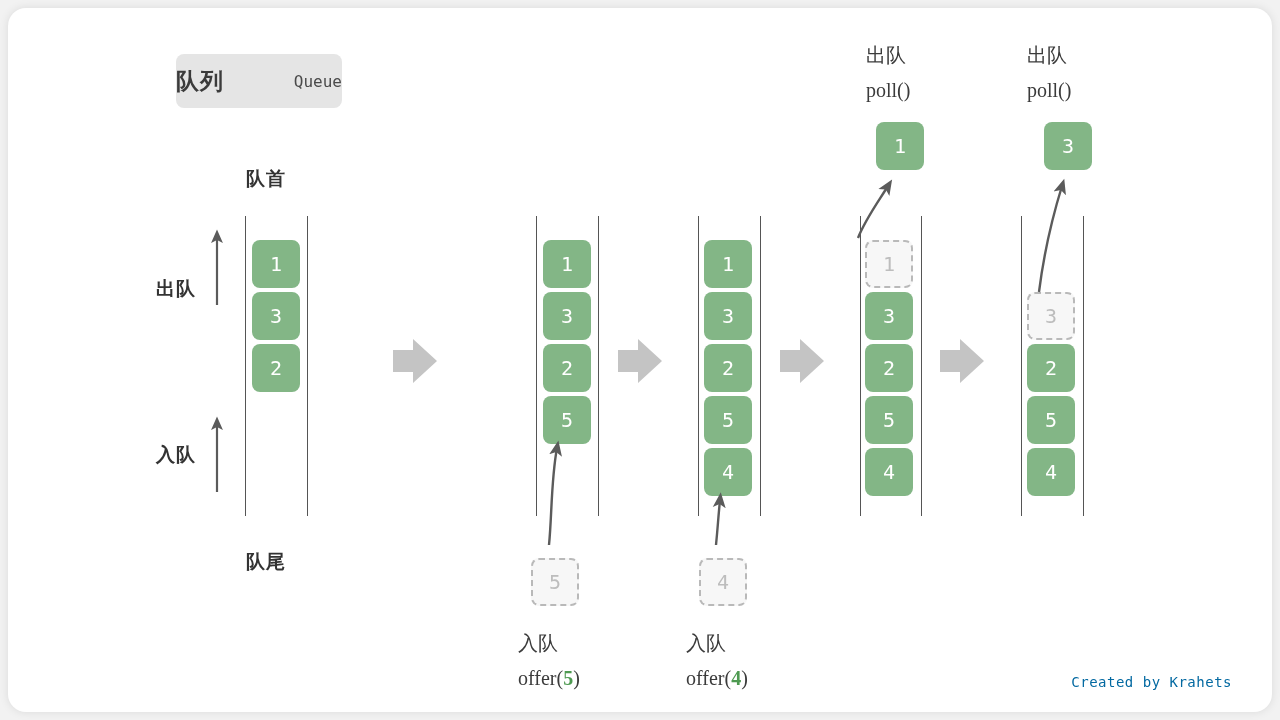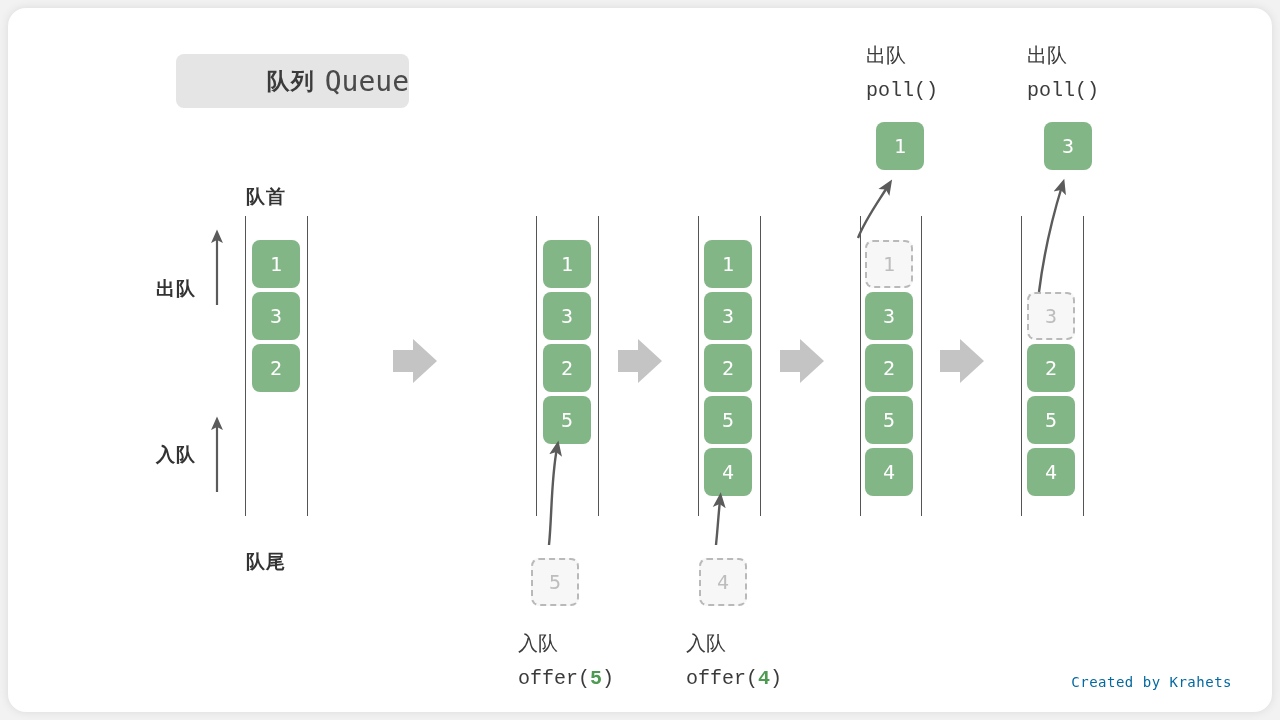--- a/index.html
+++ b/index.html
@@ -24,38 +24,38 @@
     background: #ffffff;
     border-radius: 18px;
     box-shadow: 0 0 10px rgba(0,0,0,0.10);
   }
 
   
   #title-badge {
     position: absolute;
     left: 168px;
     top: 46px;
-    width: 233px;
+    width: 166px;
     height: 54px;
     background: #e5e5e5;
     border-radius: 8px;
     display: flex;
     align-items: center;
-    justify-content: flex-end;
+    justify-content: space-between;
     gap: 10px;
   }
   #title-badge .cn {
     font-size: 23px;
     font-weight: bold;
     color: #3b3b3b;
     letter-spacing: 1px;
   }
   #title-badge .en {
     font-family: "DejaVu Sans Mono", "Liberation Mono", monospace;
-    font-size: 28px;
+    font-size: 16px;
     color: #4a4a4a;
   }
 
   
   .head-label {
     position: absolute;
     font-size: 19px;
     font-weight: bold;
     color: #333333;
     letter-spacing: 1px;
@@ -75,21 +75,21 @@
     white-space: nowrap;
     line-height: 35px;
   }
   .caption .cn {
     display: block;
     font-size: 20px;
     color: #3b3b3b;
   }
   .caption .code {
     display: block;
-    font-family: Liberation Mono, monospace;
+    font-family: Liberation Serif, serif;
     font-size: 20px;
     color: #3b3b3b;
   }
   .caption .code .num { color: #4e9a51; font-weight: bold; }
 
   
   .rail {
     position: absolute;
     width: 1px;
     background: #555555;
@@ -141,21 +141,21 @@
 <body>
 
 <div id="stage">
   <div id="card">
 
     <div id="title-badge">
       <span class="cn">队列</span>
       <span class="en">Queue</span>
     </div>
 
-    <div class="head-label" style="left:238px; top:176px;">队首</div>
+    <div class="head-label" style="left:238px; top:158px;">队首</div>
 
     <div class="side-label" style="left:148px; top:268px;">出队</div>
     <div class="side-label" style="left:148px; top:434px;">入队</div>
 
     <div class="rail" style="left:237px; top:208px; height:300px;"></div>
     <div class="rail" style="left:299px; top:208px; height:300px;"></div>
 
     <div class="cell" style="left:244px; top:232px;">1</div>
     <div class="cell" style="left:244px; top:284px;">3</div>
     <div class="cell" style="left:244px; top:336px;">2</div>

